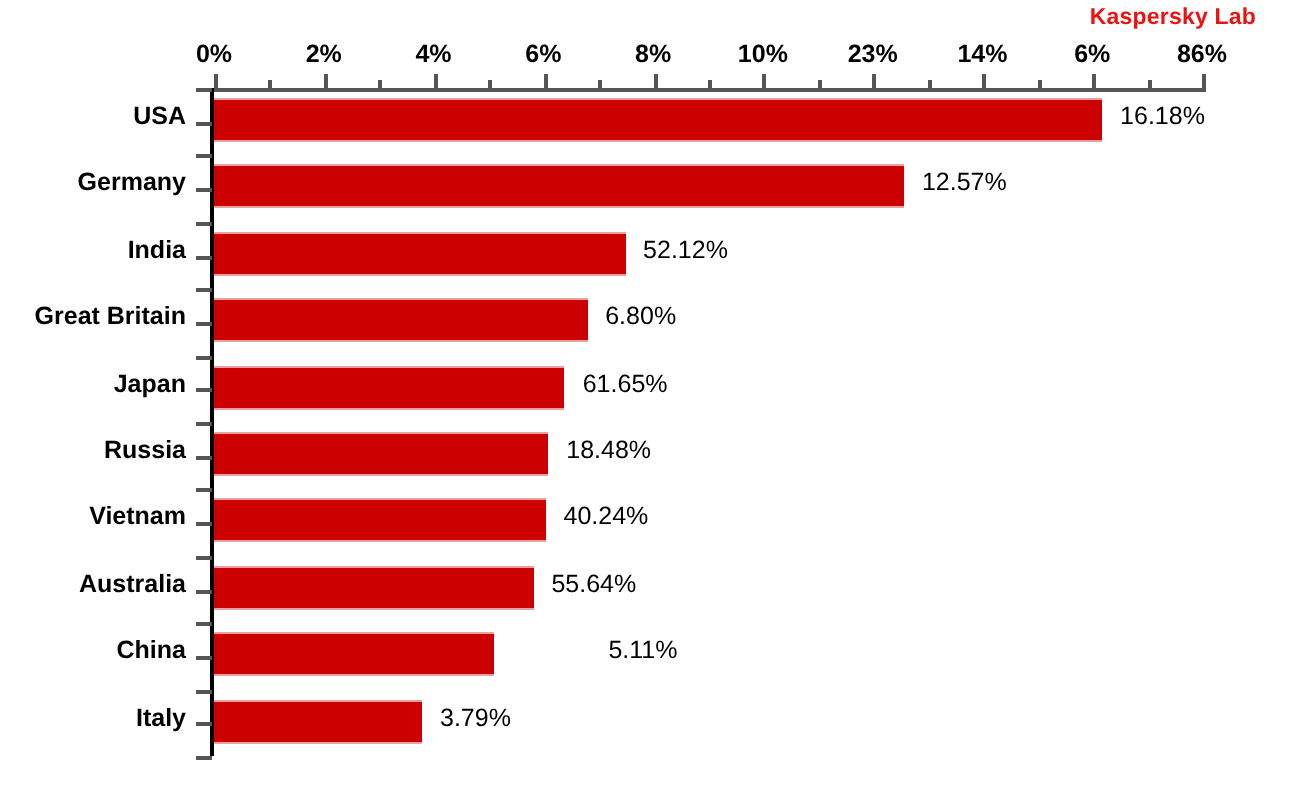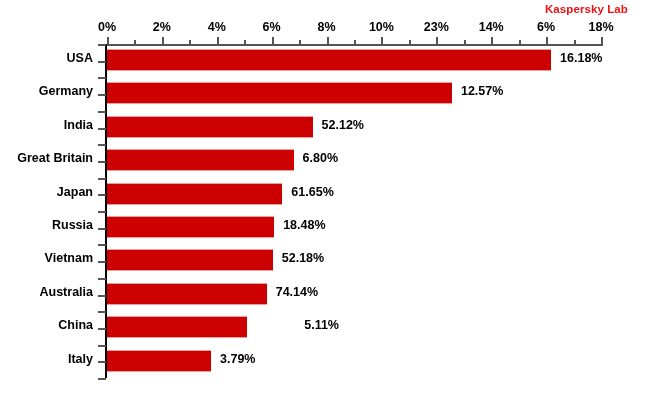--- a/index.html
+++ b/index.html
@@ -102,21 +102,21 @@
     height: 22px;
     background: #CC0000;
     border-top: 1px solid #E8A0A0;
     border-bottom: 1px solid #E8A0A0;
     box-sizing: border-box;
   }
   .bar-value {
     position: absolute;
     top: 7px;
     font-size: 12.5px;
-    font-weight: bold;
+    font-weight: normal;
     color: #000000;
     white-space: nowrap;
   }
   .cat-label {
     position: absolute;
     top: 7px;
     font-size: 12.5px;
     font-weight: bold;
     color: #000000;
     white-space: nowrap;
@@ -147,21 +147,21 @@
         <div class="xtick-label" style="left: 219.556px;">8%</div>
         <div class="tick-major" style="left: 274.444px;"></div>
         <div class="xtick-label" style="left: 274.444px;">10%</div>
         <div class="tick-major" style="left: 329.333px;"></div>
         <div class="xtick-label" style="left: 329.333px;">23%</div>
         <div class="tick-major" style="left: 384.222px;"></div>
         <div class="xtick-label" style="left: 384.222px;">14%</div>
         <div class="tick-major" style="left: 439.111px;"></div>
         <div class="xtick-label" style="left: 439.111px;">6%</div>
         <div class="tick-major" style="left: 494px;"></div>
-        <div class="xtick-label" style="left: 494px;">18%</div>
+        <div class="xtick-label" style="left: 494px;">86%</div>
         <div class="tick-minor" style="left: 27.4444px;"></div>
         <div class="tick-minor" style="left: 82.3333px;"></div>
         <div class="tick-minor" style="left: 137.222px;"></div>
         <div class="tick-minor" style="left: 192.111px;"></div>
         <div class="tick-minor" style="left: 247px;"></div>
         <div class="tick-minor" style="left: 301.889px;"></div>
         <div class="tick-minor" style="left: 356.778px;"></div>
         <div class="tick-minor" style="left: 411.667px;"></div>
         <div class="tick-minor" style="left: 466.556px;"></div>
       </div>
@@ -214,26 +214,26 @@
           <div class="bar-value" style="left: 184.37px;">61.65%</div>
           <div class="cat-label" style="left: -214px;">Japan</div>
         </div>
         <div class="bar-row" style="top: 167px; width: 494px;">
           <div class="bar" style="width: 167.137px; background: rgb(204, 0, 0);"></div>
           <div class="bar-value" style="left: 176.137px;">18.48%</div>
           <div class="cat-label" style="left: -214px;">Russia</div>
         </div>
         <div class="bar-row" style="top: 200.4px; width: 494px;">
           <div class="bar" style="width: 165.764px; background: rgb(204, 0, 0);"></div>
-          <div class="bar-value" style="left: 174.764px;">52.18%</div>
+          <div class="bar-value" style="left: 174.764px;">40.24%</div>
           <div class="cat-label" style="left: -214px;">Vietnam</div>
         </div>
         <div class="bar-row" style="top: 233.8px; width: 494px;">
           <div class="bar" style="width: 159.727px; background: rgb(204, 0, 0);"></div>
-          <div class="bar-value" style="left: 168.727px;">74.14%</div>
+          <div class="bar-value" style="left: 168.727px;">55.64%</div>
           <div class="cat-label" style="left: -214px;">Australia</div>
         </div>
         <div class="bar-row" style="top: 267.2px; width: 494px;">
           <div class="bar" style="width: 140.241px; background: rgb(204, 0, 0);"></div>
           <div class="bar-value" style="left: 149.241px; margin-left: 48px;">5.11%</div>
           <div class="cat-label" style="left: -214px;">China</div>
         </div>
         <div class="bar-row" style="top: 300.6px; width: 494px;">
           <div class="bar" style="width: 104.014px; background: rgb(204, 0, 0);"></div>
           <div class="bar-value" style="left: 113.014px;">3.79%</div>

